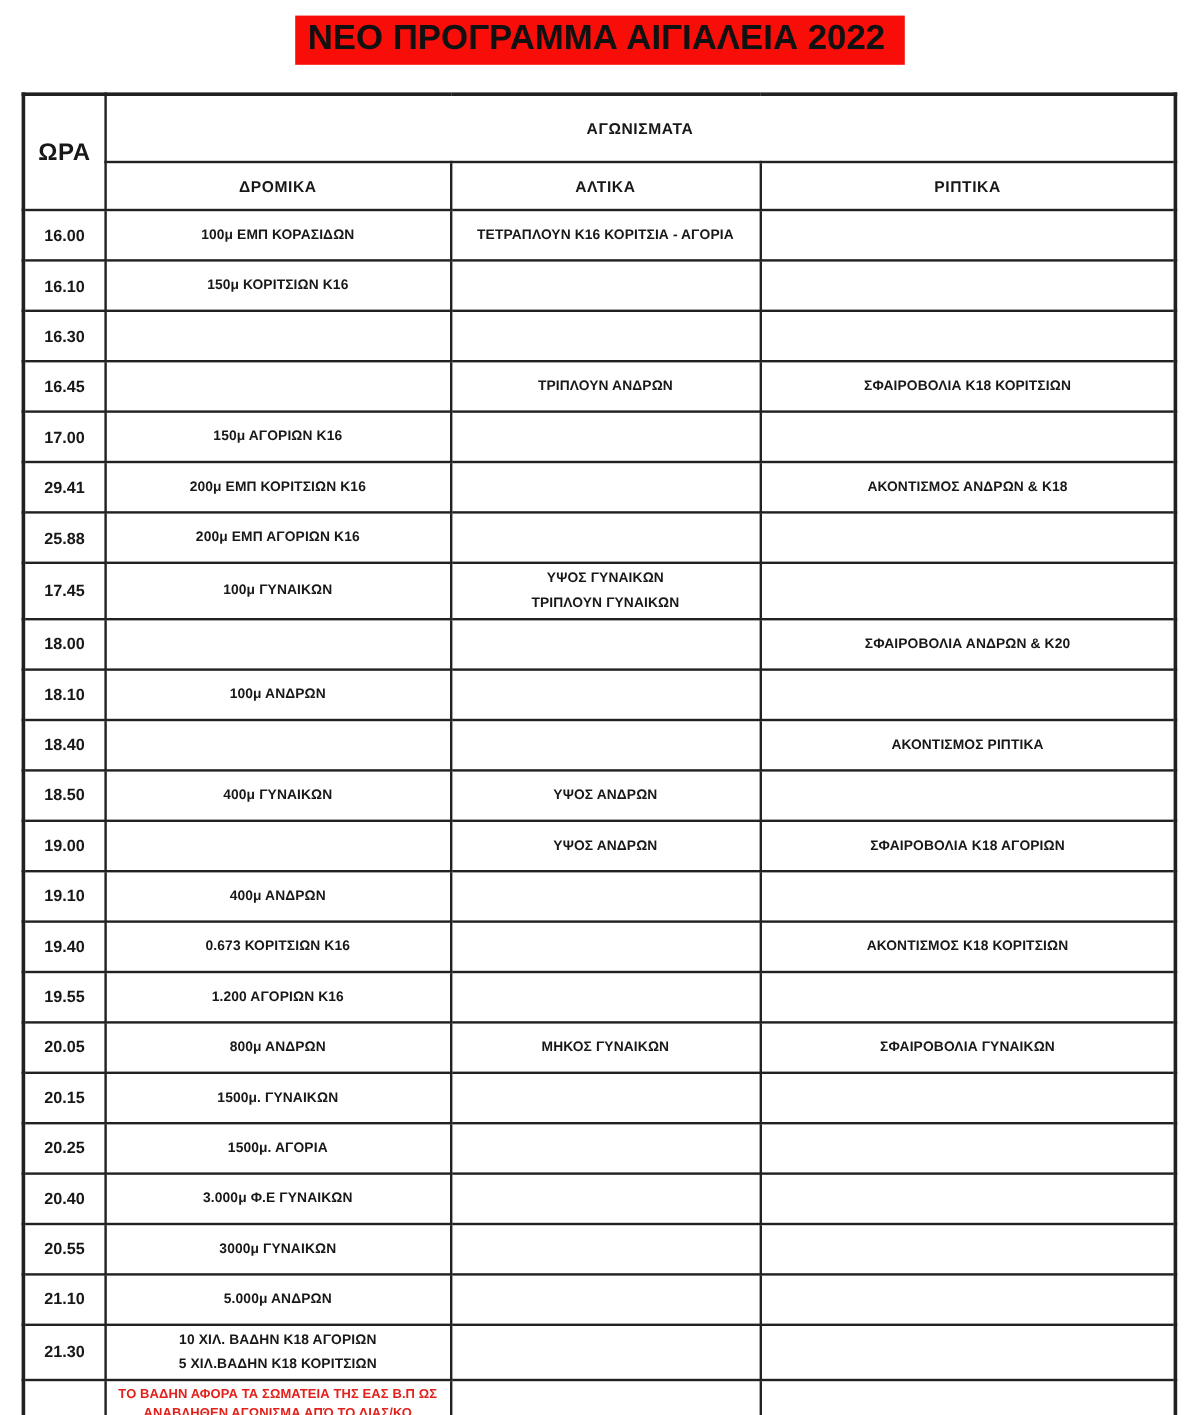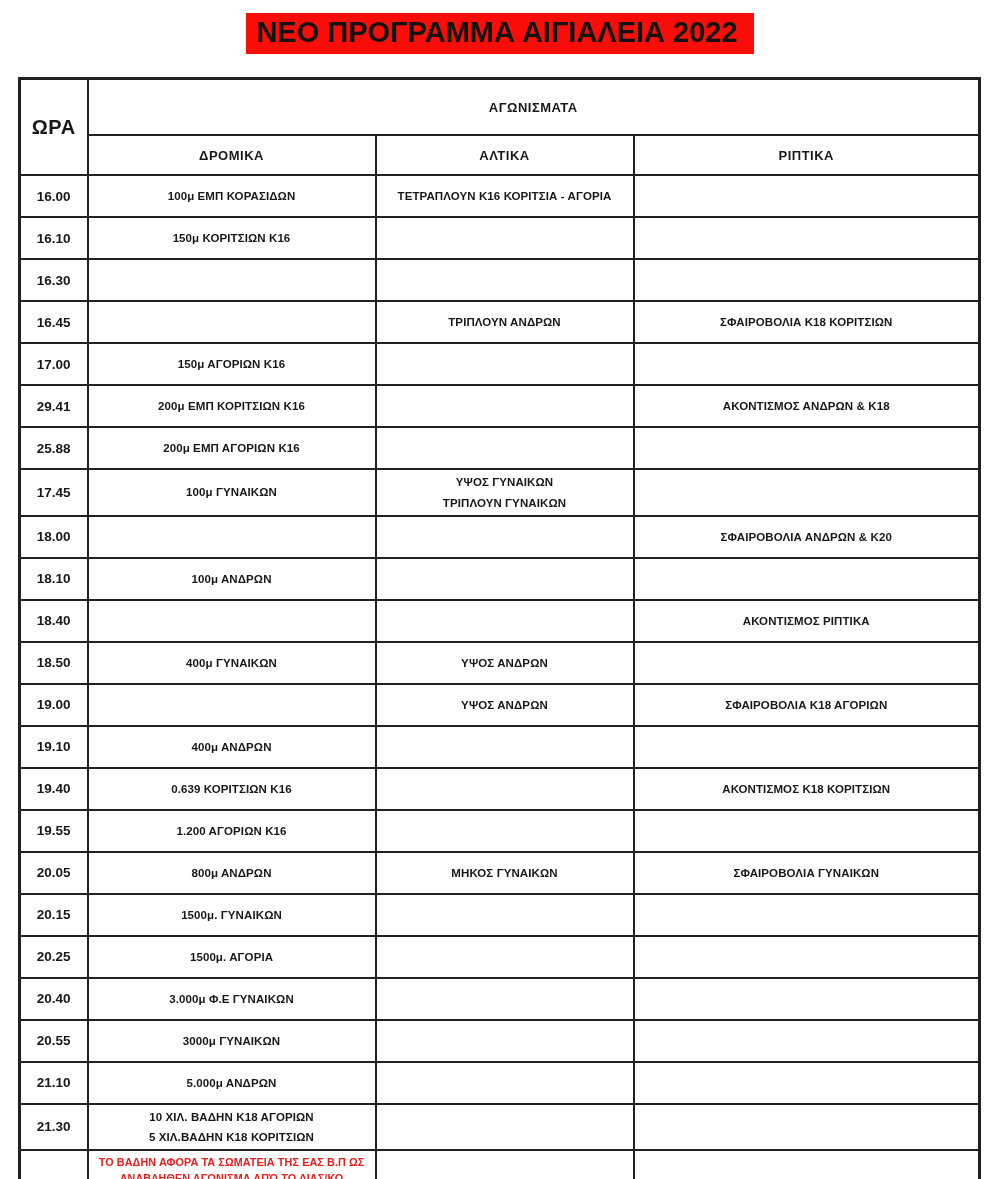--- a/index.html
+++ b/index.html
@@ -195,21 +195,21 @@
           <td class="event">ΣΦΑΙΡΟΒΟΛΙΑ  Κ18 ΑΓΟΡΙΩΝ</td>
         </tr>
         <tr>
           <td class="time">19.10</td>
           <td class="event">400μ ΑΝΔΡΩΝ</td>
           <td class="event"></td>
           <td class="event"></td>
         </tr>
         <tr>
           <td class="time">19.40</td>
-          <td class="event">0.639 ΚΟΡΙΤΣΙΩΝ Κ16</td>
+          <td class="event">0.673 ΚΟΡΙΤΣΙΩΝ Κ16</td>
           <td class="event"></td>
           <td class="event">ΑΚΟΝΤΙΣΜΟΣ Κ18 ΚΟΡΙΤΣΙΩΝ</td>
         </tr>
         <tr>
           <td class="time">19.55</td>
           <td class="event">1.200 ΑΓΟΡΙΩΝ Κ16</td>
           <td class="event"></td>
           <td class="event"></td>
         </tr>
         <tr>

